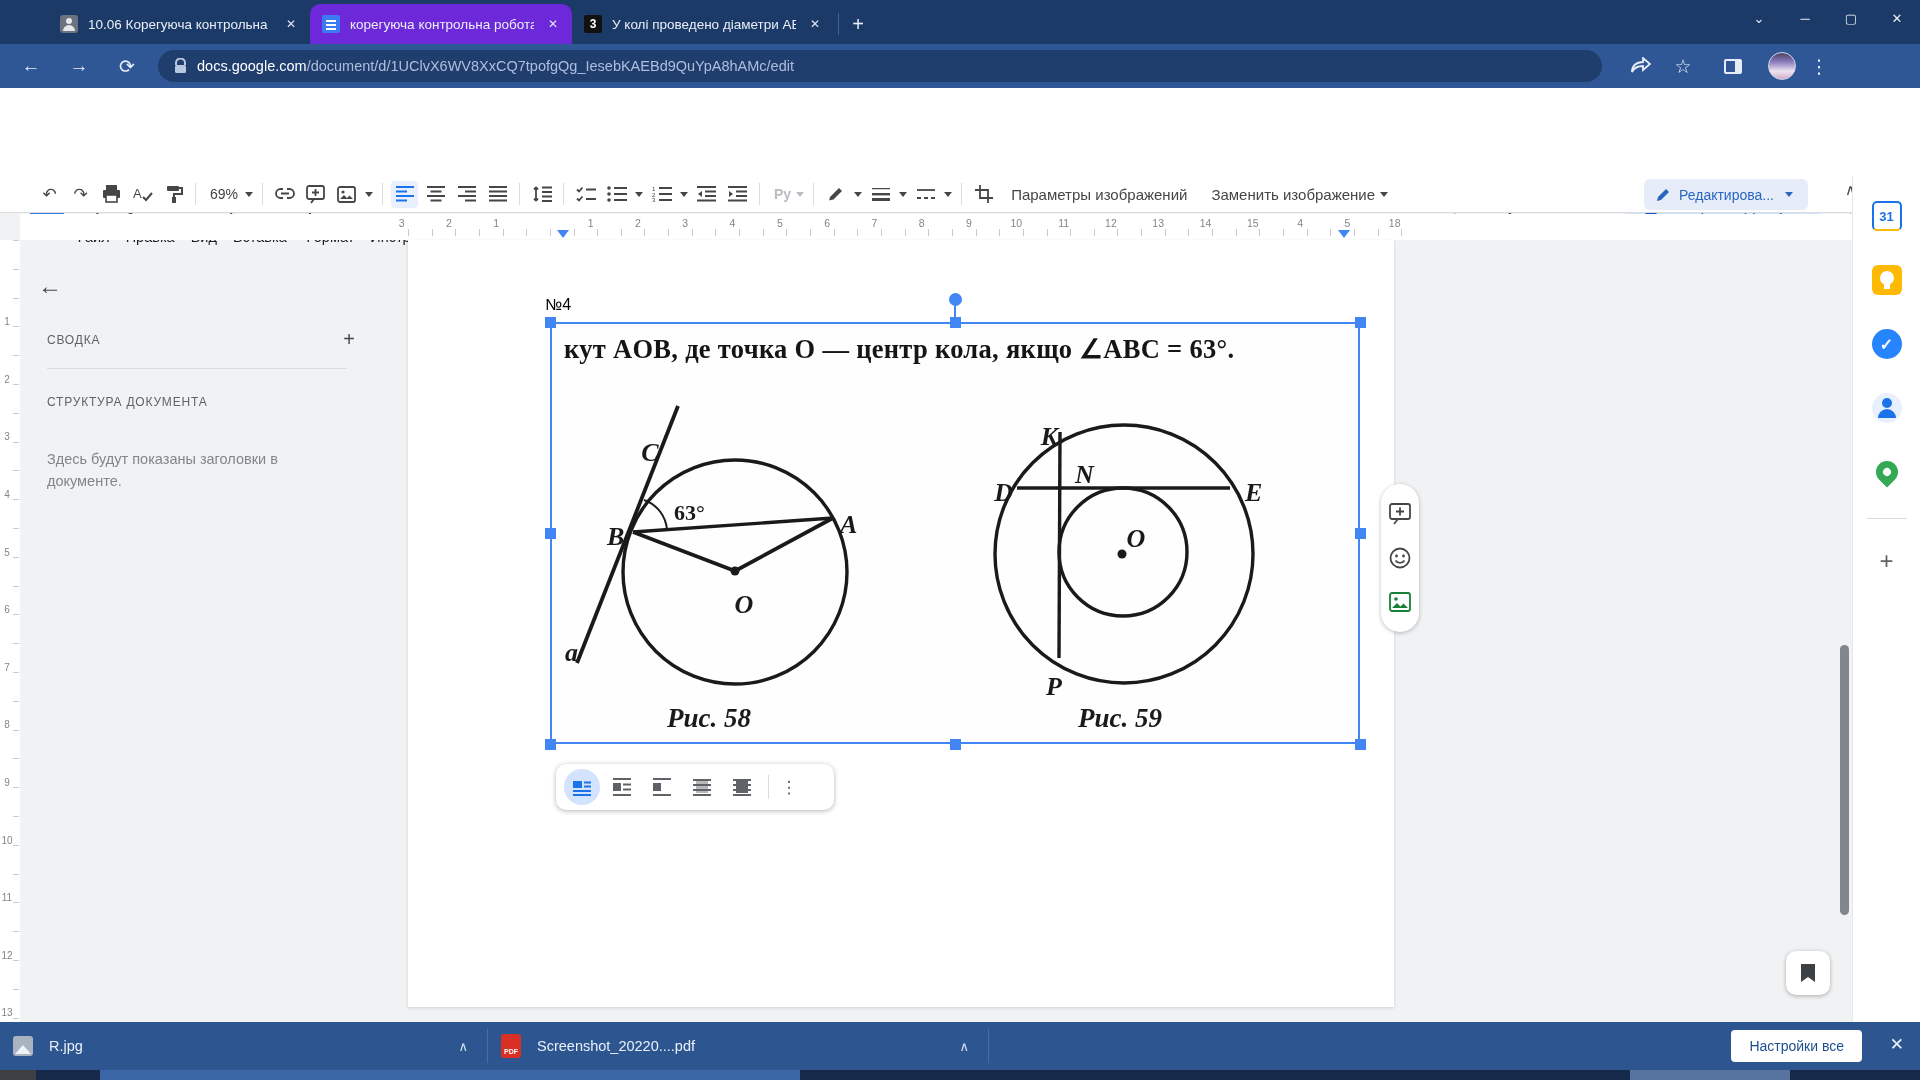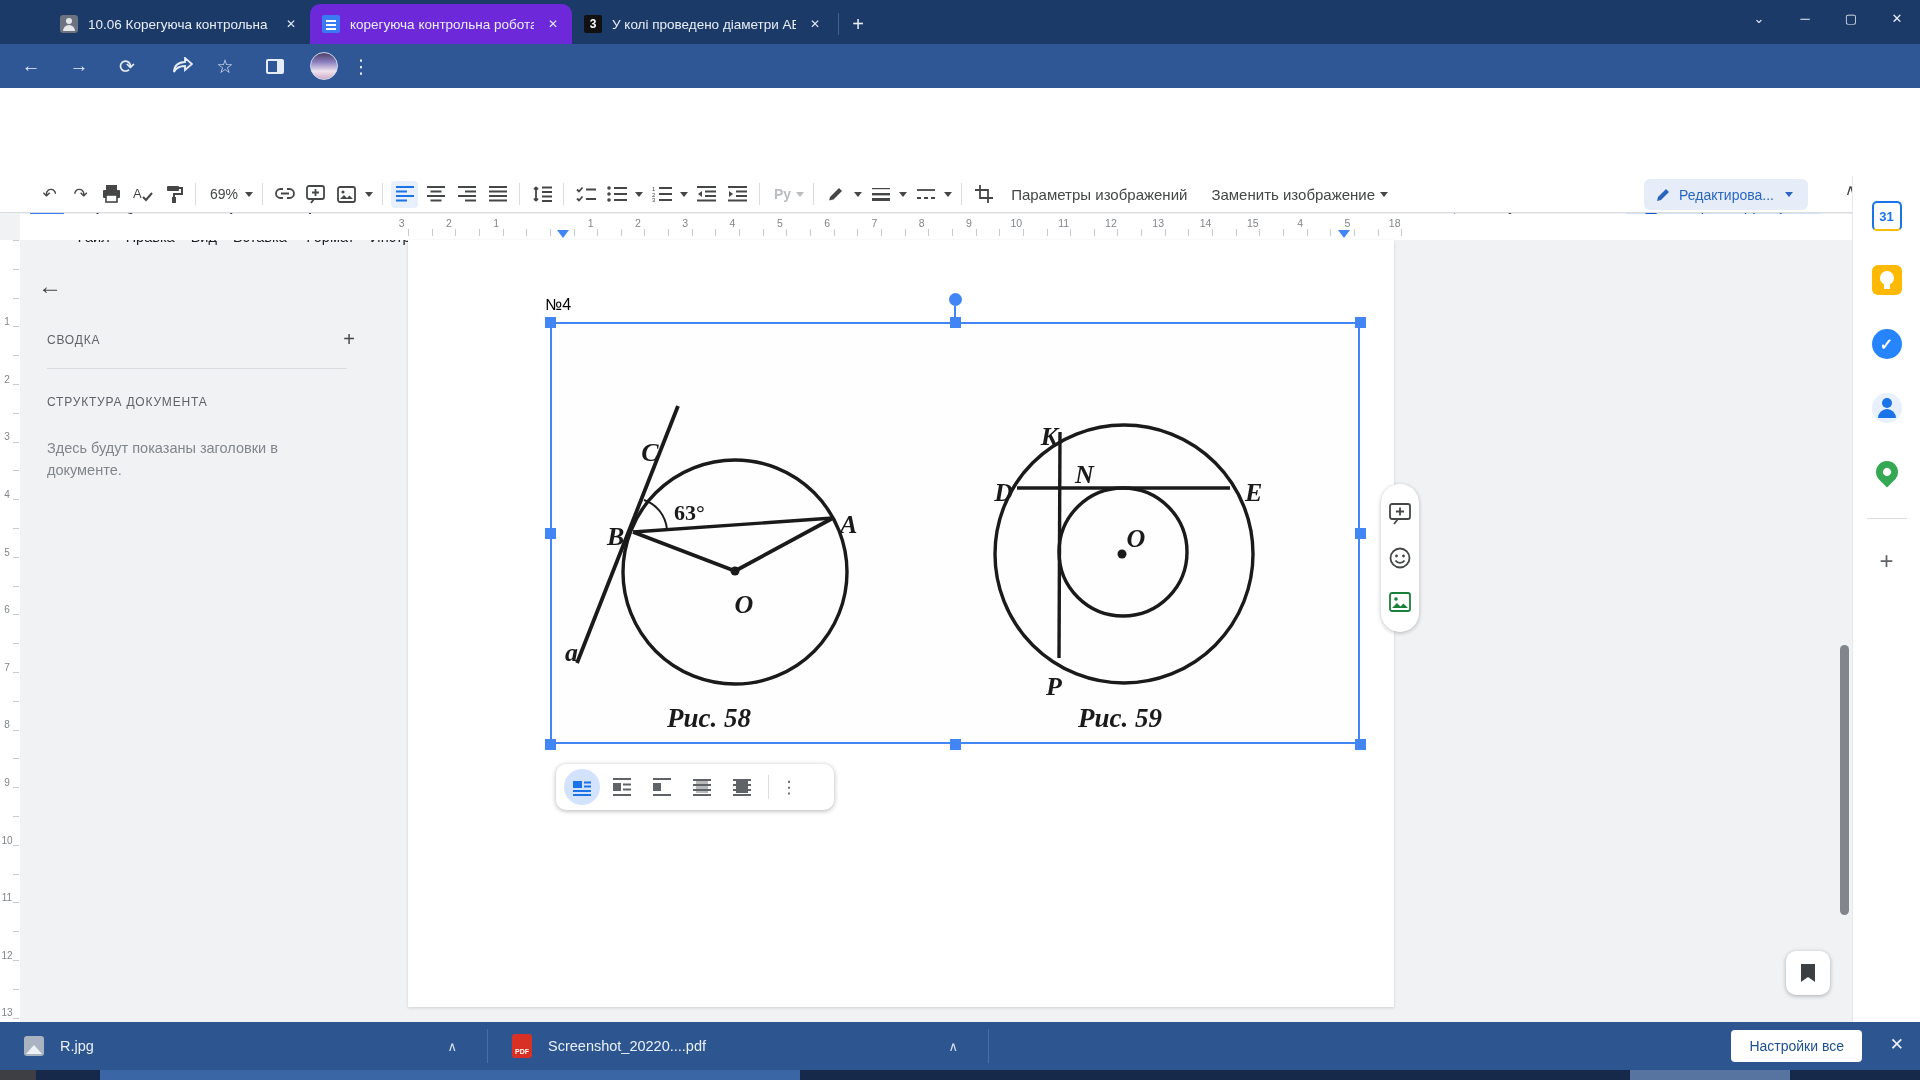--- a/index.html
+++ b/index.html
@@ -77,21 +77,21 @@
   .vnums { position:absolute; left:0; top:53px; width:14px; display:flex; flex-direction:column; }
   .vnums span { height:57.6px; display:flex; align-items:center; justify-content:center; font-size:10px; color:#80868b; }
 
   
   .outline-back { position:absolute; left:38px; top:272px; font-size:24px; color:#444746; }
   .outline-summary { position:absolute; left:47px; top:328px; width:308px; display:flex; justify-content:space-between; align-items:center; }
   .outline-label { font-size:12px; letter-spacing:.8px; color:#5f6368; font-weight:normal; }
   .outline-plus { font-size:20px; color:#444746; }
   .outline-divider { position:absolute; left:47px; top:368px; width:300px; height:1px; background:#dadce0; }
   .outline-structure { position:absolute; left:47px; top:392px; }
-  .outline-empty { position:absolute; left:47px; top:437px; width:290px; font-size:14.5px; line-height:22px; color:#80868b; }
+  .outline-empty { position:absolute; left:47px; top:448px; width:290px; font-size:14.5px; line-height:22px; color:#80868b; }
 
   
   .page { position:absolute; left:408px; top:240px; width:986px; height:767px; background:#fff; box-shadow:0 1px 3px rgba(0,0,0,.14); }
   .para-label { position:absolute; left:545px; top:296px; font-size:16px; color:#000; }
   .scan { position:absolute; left:551px; top:323px; width:808px; height:420px; background:#fefefe; }
   .scan-text { position:absolute; left:13px; top:7px; width:788px; font-family:"Liberation Serif", serif; font-weight:600; font-size:26.5px; line-height:38px; color:#151515; letter-spacing:.3px; }
   .scan svg text { font-family:"Liberation Serif", serif; }
   .sel-border { position:absolute; left:550px; top:322px; width:810px; height:422px; border:2px solid #4285f4; pointer-events:none; }
   .handle { position:absolute; width:11px; height:11px; background:#4285f4; }
   .rotate-stem { position:absolute; left:954px; top:306px; width:2px; height:16px; background:#4285f4; }
@@ -124,21 +124,21 @@
   .contact-ico { width:30px; height:30px; border-radius:50%; background:#e8f0fe; position:relative; }
   .contact-ico::before { content:""; position:absolute; left:10px; top:5px; width:10px; height:10px; border-radius:50%; background:#1a73e8; }
   .contact-ico::after { content:""; position:absolute; left:6px; top:16px; width:18px; height:9px; border-radius:9px 9px 0 0; background:#1a73e8; }
   .maps-ico { width:22px; height:22px; background:#34a853; border-radius:50% 50% 50% 0; transform:rotate(-45deg); position:relative; }
   .maps-ico::before { content:""; position:absolute; left:7px; top:7px; width:8px; height:8px; border-radius:50%; background:#fff; }
   .rail-divider { width:40px; height:1px; background:#dadce0; }
   .rail-plus { font-size:24px; color:#5f6368; }
 
   
   .dlbar { position:absolute; left:0; top:1022px; width:1920px; height:48px; background:#2d5590; display:flex; align-items:center; color:#eaf0fa; }
-  .dl-item { height:100%; display:flex; align-items:center; padding:0 24px; gap:16px; }
+  .dl-item { height:100%; display:flex; align-items:center; padding:0 13px; gap:16px; }
   .dl-item-1 { width:487px; }
   .dl-item-2 { width:500px; }
   .dl-name { font-size:14.5px; flex:1; white-space:nowrap; overflow:hidden; }
   .dl-chev { font-size:13px; color:#d7e1f2; padding:0 6px; }
   .dl-sep { width:1px; height:34px; background:#4a6da3; }
   .img-file-ico { width:20px; height:20px; background:#aab4c0; border-radius:3px; position:relative; overflow:hidden; }
   .img-file-ico::before { content:""; position:absolute; left:2px; bottom:2px; border-left:8px solid transparent; border-right:8px solid transparent; border-bottom:9px solid #eef2f7; }
   .pdf-file-ico { width:20px; height:24px; background:#d93025; border-radius:3px; color:#fff; font-size:7px; font-weight:bold; display:flex; align-items:flex-end; justify-content:center; padding-bottom:3px; }
   .show-all-btn { position:absolute; right:58px; top:8px; height:32px; padding:0 18px; background:#fff; color:#1d4f91; font-size:14px; border-radius:4px; border:none; display:flex; align-items:center; }
   .dl-close { position:absolute; right:16px; top:12px; font-size:17px; color:#eaf0fa; }
@@ -179,20 +179,27 @@
       <span>─</span>
       <span>▢</span>
       <span>✕</span>
     </div>
   </div>
 
   <div class="navbar">
     <span class="nav-ico">←</span>
     <span class="nav-ico">→</span>
     <span class="nav-ico">⟳</span>
+    <div class="url-pill">
+      <svg width="13" height="16" viewBox="0 0 13 16">
+          <path d="M2 7V5a4.5 4.5 0 019 0v2" fill="none" stroke="#b9c8e2" stroke-width="2"></path>
+          <rect x="1" y="7" width="11" height="8" rx="1.5" fill="#b9c8e2"></rect>
+        </svg>
+      <span class="url-text"><span>docs.google.com</span><span class="path">/document/d/1UClvX6WV8XxCQ7tpofgQg_IesebKAEBd9QuYpA8hAMc/edit</span></span>
+    </div>
     <span class="nav-ico" style="margin-left:22px;">
       <svg width="20" height="18" viewBox="0 0 20 18">
           <path d="M12 5V1l7 6-7 6V9C6 9 3 11 1 15c0-6 4-10 11-10z" fill="none" stroke="#e7edf8" stroke-width="1.8"></path>
         </svg>
     </span>
     <span class="nav-ico" style="margin-left:8px;">☆</span>
     <span class="nav-ico" style="margin-left:16px;">
         <span class="sidepanel-ico"></span>
       </span>
     <span class="avatar" style="margin-left:18px;"></span>
@@ -484,20 +491,21 @@
   </div>
   <div class="outline-divider"></div>
   <div class="outline-structure"><span class="outline-label">СТРУКТУРА ДОКУМЕНТА</span></div>
   <div class="outline-empty">Здесь будут показаны заголовки в документе.</div>
 
   <div class="page"></div>
   <div class="para-label">№4</div>
 
   <div class="scan">
     <div class="scan-text">
+      <div>кут AOB, де точка O — центр кола, якщо ∠ABC = 63°.</div>
     </div>
     <svg class="abs" style="left:0;top:0;" width="808" height="420" viewBox="0 0 808 420">
 
       <g stroke="#1a1a1a" fill="none" stroke-width="3.4">
         <circle cx="184" cy="249" r="112"></circle>
         <line x1="26" y1="340" x2="127" y2="83" stroke-width="3.8"></line>
         <line x1="82" y1="209" x2="282" y2="195"></line>
         <line x1="82" y1="209" x2="184" y2="248" stroke-width="3.8"></line>
         <line x1="282" y1="195" x2="184" y2="248" stroke-width="3.8"></line>
         <path d="M93 177 A34 34 0 0 1 116 207" stroke-width="2"></path>

